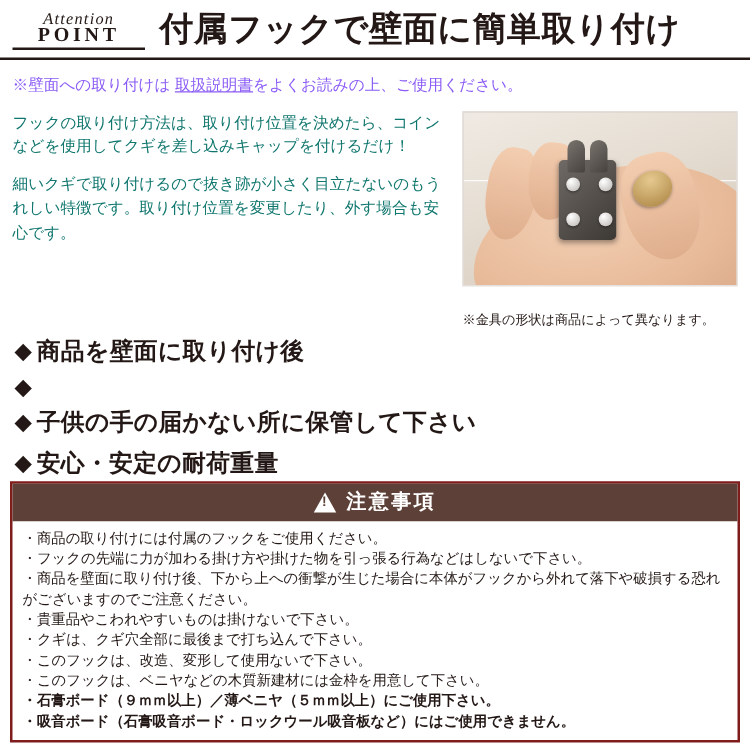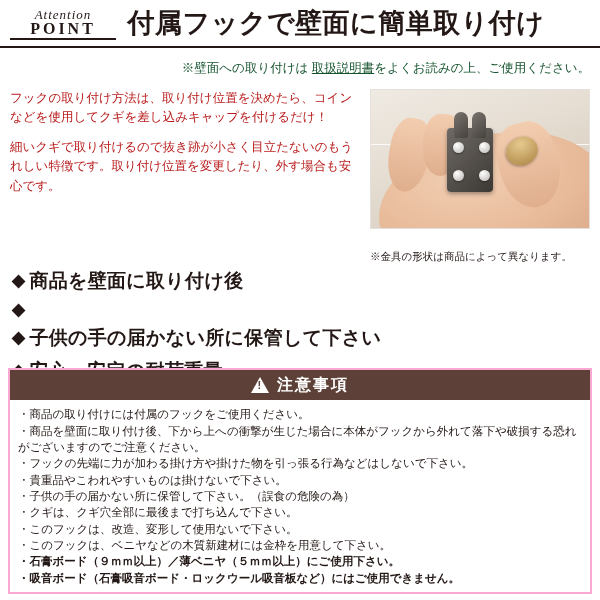--- a/index.html
+++ b/index.html
@@ -69,22 +69,21 @@
     color: #231815;
     flex: 1;
     text-align: center;
     padding-right: 50px;
   }
 
   
   .notice-line {
     padding: 12px 10px 6px 10px;
     font-size: 12.5px;
-    color: #14532d;
-    text-align: right;
+    color: #8b5cf6;
   }
   .notice-line .u {
     text-decoration: underline;
   }
 
   
   .body-cols {
     display: flex;
     padding: 6px 10px 0 10px;
     box-sizing: border-box;
@@ -95,21 +94,21 @@
   }
   .right-col {
     width: 228px;
     flex: none;
     padding-left: 8px;
     box-sizing: border-box;
   }
   .para {
     font-size: 12.5px;
     line-height: 1.55;
-    color: #b91c1c;
+    color: #0f766e;
     margin-bottom: 10px;
   }
 
   
   .photo {
     position: relative;
     width: 220px;
     height: 140px;
     overflow: hidden;
     border: 1px solid #e4e0dc;
@@ -216,21 +215,21 @@
     margin-right: 4px;
     line-height: 1;
   }
 
   
   .caution-box {
     position: absolute;
     left: 8px;
     right: 8px;
     bottom: 6px;
-    border: 2px solid #f9a8d4;
+    border: 2px solid #7f1d1d;
     background: #ffffff;
     box-sizing: border-box;
     padding: 0 0 6px 0;
   }
   .caution-head {
     display: flex;
     align-items: center;
     justify-content: center;
     height: 30px;
     background: #5d4037;
@@ -344,30 +343,27 @@
   <div class="caution-box">
     <div class="caution-head">
       <span class="warn-tri"></span>
       <span>注意事項</span>
     </div>
     <div class="caution-list">
       <div class="caution-item">
           <span class="txt">・商品の取り付けには付属のフックをご使用ください。</span>
         </div>
       <div class="caution-item">
+          <span class="txt">・フックの先端に力が加わる掛け方や掛けた物を引っ張る行為などはしないで下さい。</span>
+        </div>
+      <div class="caution-item">
           <span class="txt">・商品を壁面に取り付け後、下から上への衝撃が生じた場合に本体がフックから外れて落下や破損する恐れがございますのでご注意ください。</span>
         </div>
       <div class="caution-item">
-          <span class="txt">・フックの先端に力が加わる掛け方や掛けた物を引っ張る行為などはしないで下さい。</span>
-        </div>
-      <div class="caution-item">
           <span class="txt">・貴重品やこわれやすいものは掛けないで下さい。</span>
-        </div>
-      <div class="caution-item">
-          <span class="txt">・子供の手の届かない所に保管して下さい。（誤食の危険の為）</span>
         </div>
       <div class="caution-item">
           <span class="txt">・クギは、クギ穴全部に最後まで打ち込んで下さい。</span>
         </div>
       <div class="caution-item">
           <span class="txt">・このフックは、改造、変形して使用ないで下さい。</span>
         </div>
       <div class="caution-item">
           <span class="txt">・このフックは、ベニヤなどの木質新建材には金枠を用意して下さい。</span>
         </div>

